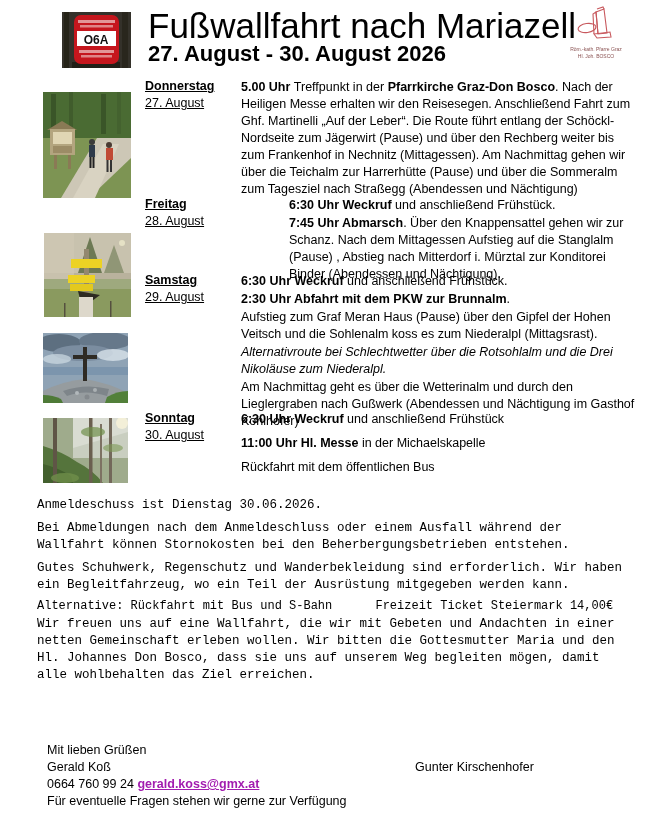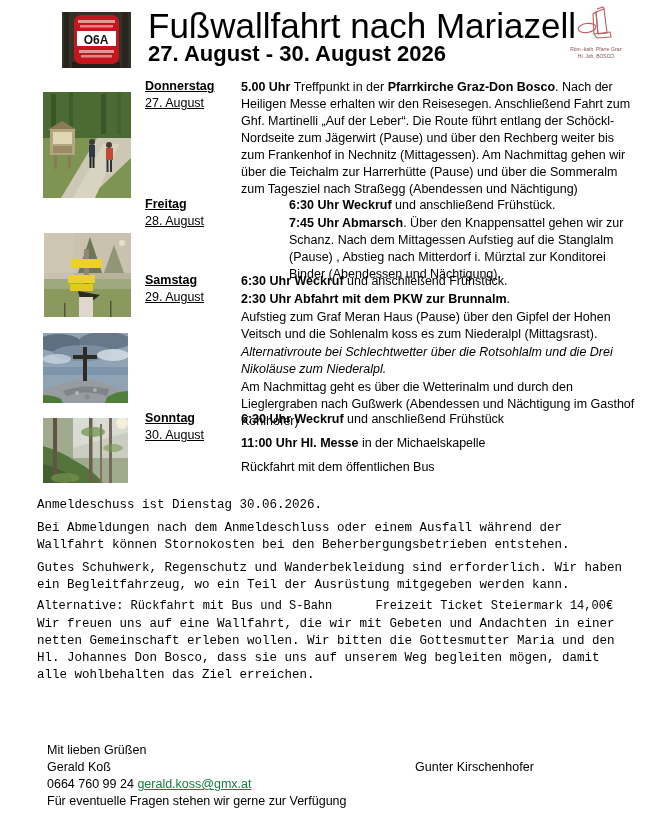--- a/index.html
+++ b/index.html
@@ -40,21 +40,21 @@
 
   
   .bodytext { position:absolute; left:37px; top:497px; width:593px; font-size:12.5px; line-height:17px;font-family:Liberation Mono, monospace; }
   .body-p { margin:0 0 6px 0; }
   .body-p.small { font-size:12px; line-height:13px; margin:2px 0 3px 0; }
 
   
   .footer { position:absolute; left:47px; top:742px; width:570px; font-size:12.5px; line-height:17px; }
   .sig-row { position:relative; }
   .sig-right { position:absolute; left:368px; top:0; }
-  .contact a { color:#15803d; }
+  .contact a { color:#a21caf;font-weight:bold; }
 </style>
 </head>
 <body>
 
 <div class="page">
 
   <div class="trail-photo">
     <svg viewBox="0 0 69 56" width="69" height="56">
       <rect width="69" height="56" fill="#34312a"></rect>
       <rect x="2" y="0" width="5" height="56" fill="#262419"></rect>

